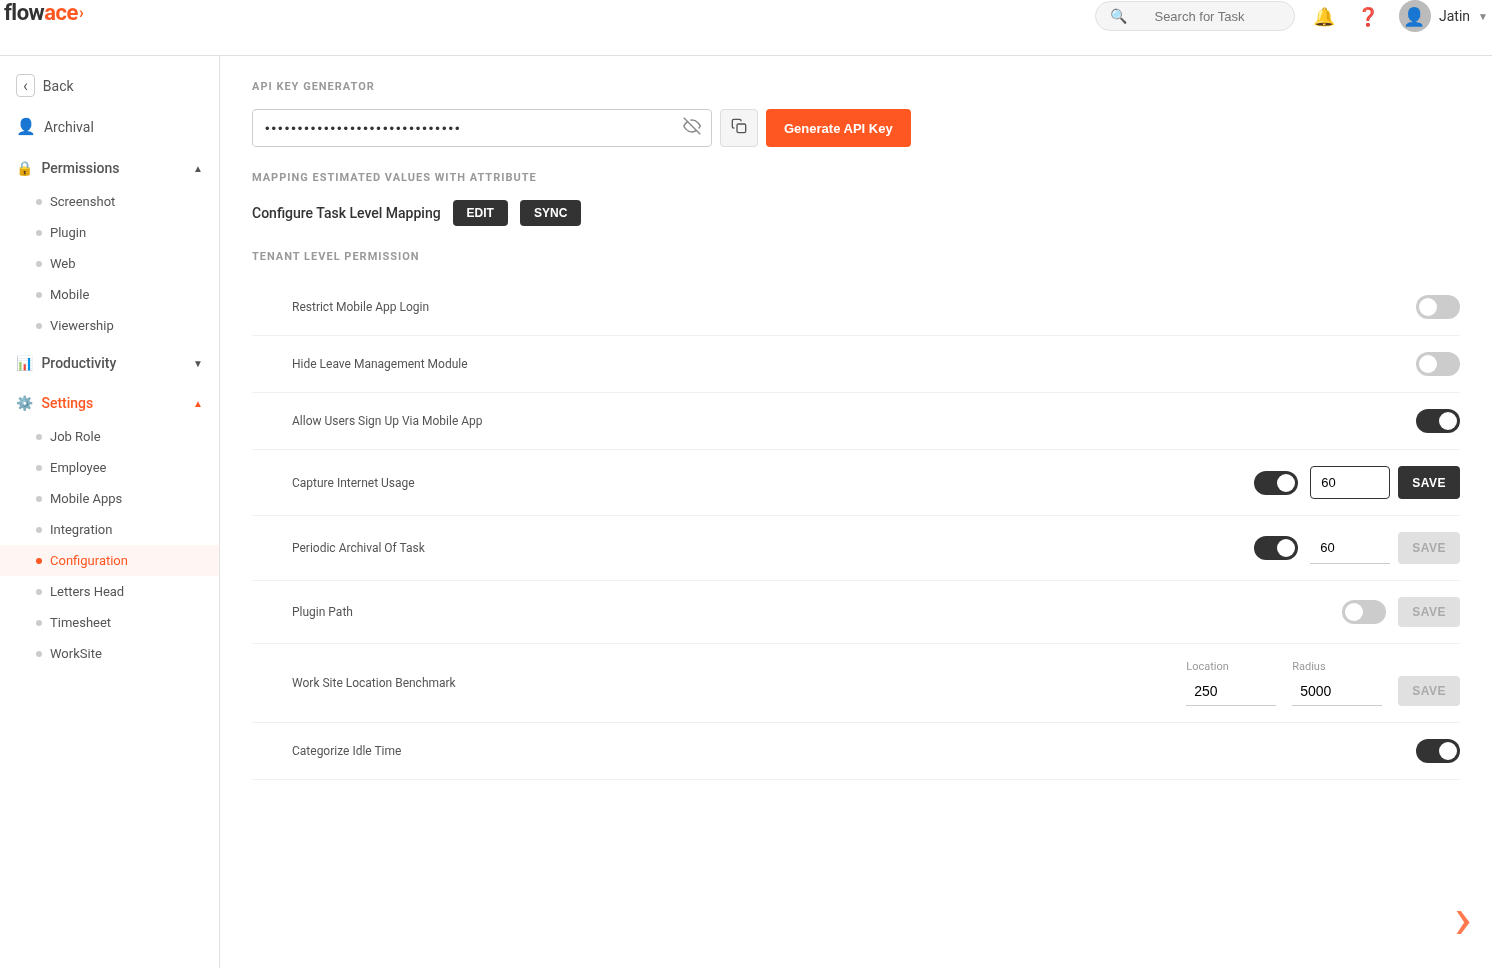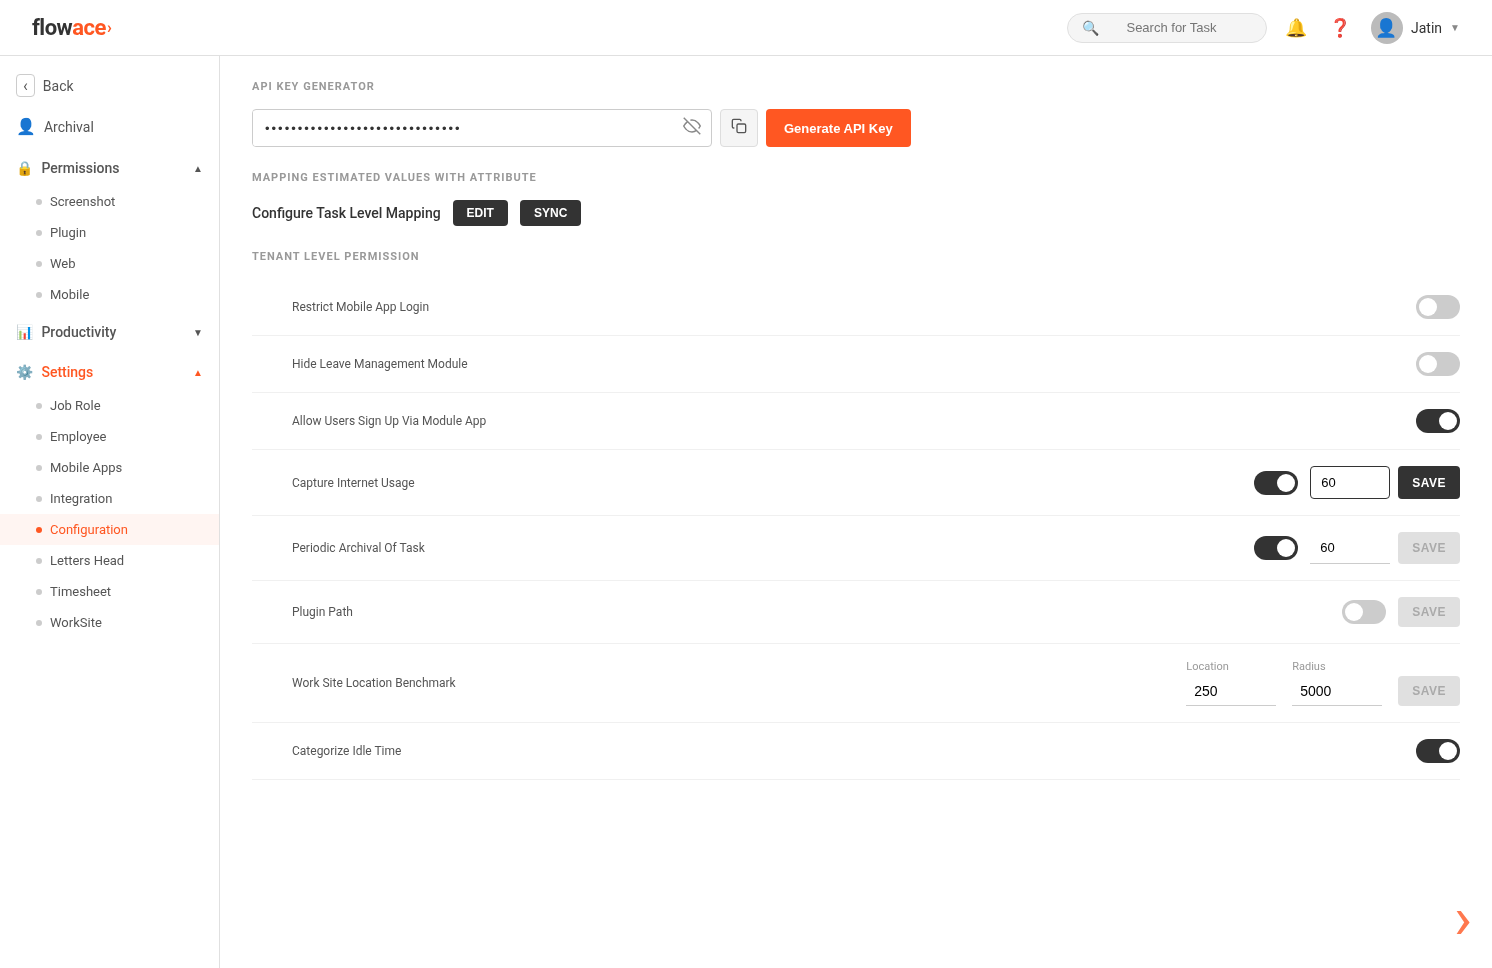--- a/index.html
+++ b/index.html
@@ -4,22 +4,22 @@
   <style>
     * { box-sizing: border-box; margin: 0; padding: 0; }
     body { font-family: -apple-system, BlinkMacSystemFont, 'Segoe UI', Roboto, sans-serif; background: #f5f5f5; display: flex; flex-direction: column; height: 968px; overflow: hidden; }
 
     
     .header {
       height: 56px;
       background: #fff;
       border-bottom: 1px solid #e0e0e0;
       display: flex;
-      align-items: center;
-      padding: 0 32px;
+      align-items: flex-start;
+      padding: 0 4px;
       justify-content: space-between;
       flex-shrink: 0;
       z-index: 10;
     }
     .logo {
       display: flex;
       align-items: center;
       font-size: 22px;
       font-weight: 700;
       color: #333;
@@ -449,20 +449,24 @@
           <span class="dot"></span>
           <span>Plugin</span>
         </div>
         <div class="sidebar-item">
           <span class="dot"></span>
           <span>Web</span>
         </div>
         <div class="sidebar-item">
           <span class="dot"></span>
           <span>Mobile</span>
+        </div>
+        <div class="sidebar-item">
+          <span class="dot"></span>
+          <span>Viewership</span>
         </div>
       </div>
     </div>
 
     <div class="sidebar-section">
       <div class="sidebar-section-header">
         <span class="icon-left">
           <span style="font-size:14px;">📊</span>
           <span>Productivity</span>
         </span>
@@ -561,21 +565,21 @@
       <span class="permission-label">Hide Leave Management Module</span>
       <div class="permission-controls">
         <label class="toggle-wrap">
           <input type="checkbox" style="">
           <span class="toggle-slider"></span>
         </label>
       </div>
     </div>
 
     <div class="permission-row">
-      <span class="permission-label">Allow Users Sign Up Via Module App</span>
+      <span class="permission-label">Allow Users Sign Up Via Mobile App</span>
       <div class="permission-controls">
         <label class="toggle-wrap">
           <input type="checkbox" checked="" style="">
           <span class="toggle-slider"></span>
         </label>
       </div>
     </div>
 
     <div class="permission-row">
       <span class="permission-label">Capture Internet Usage</span>

